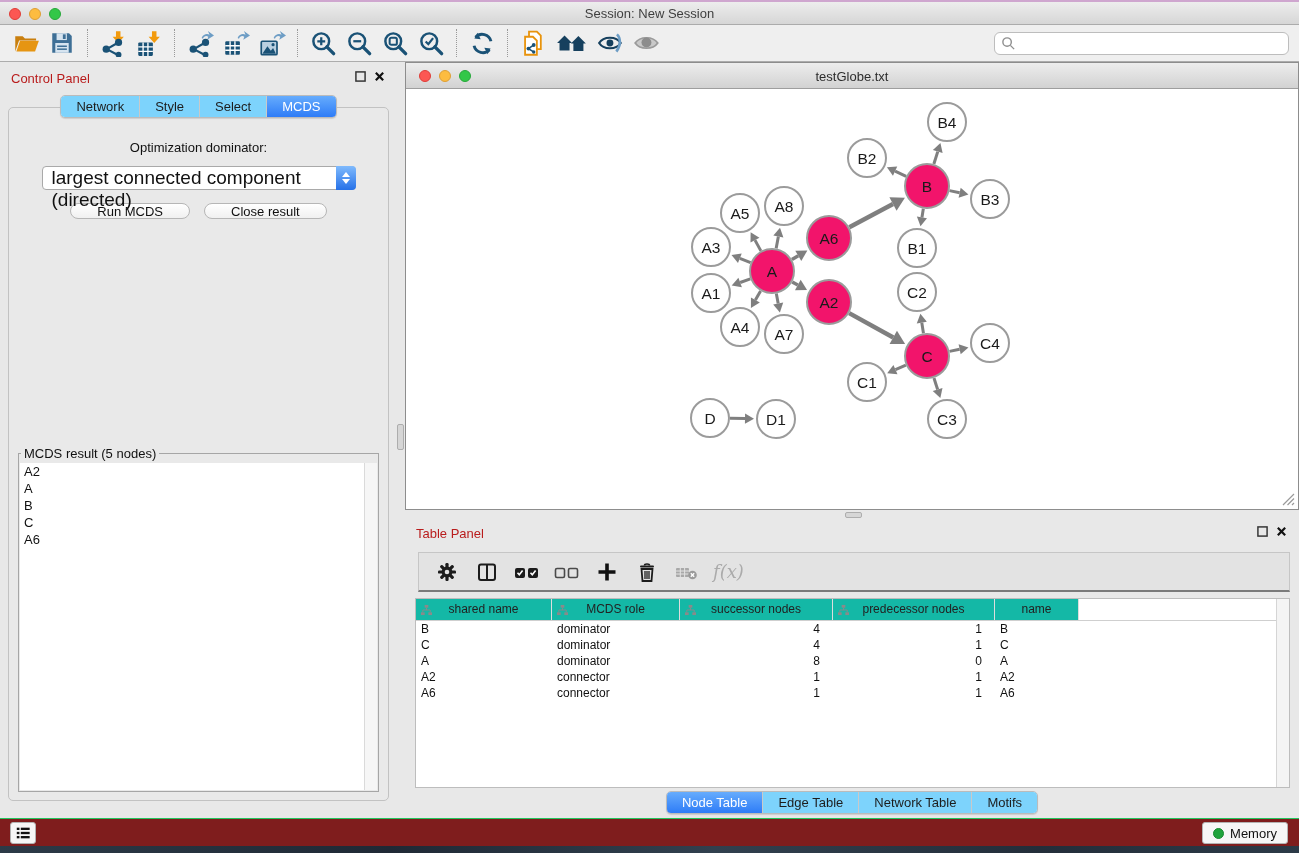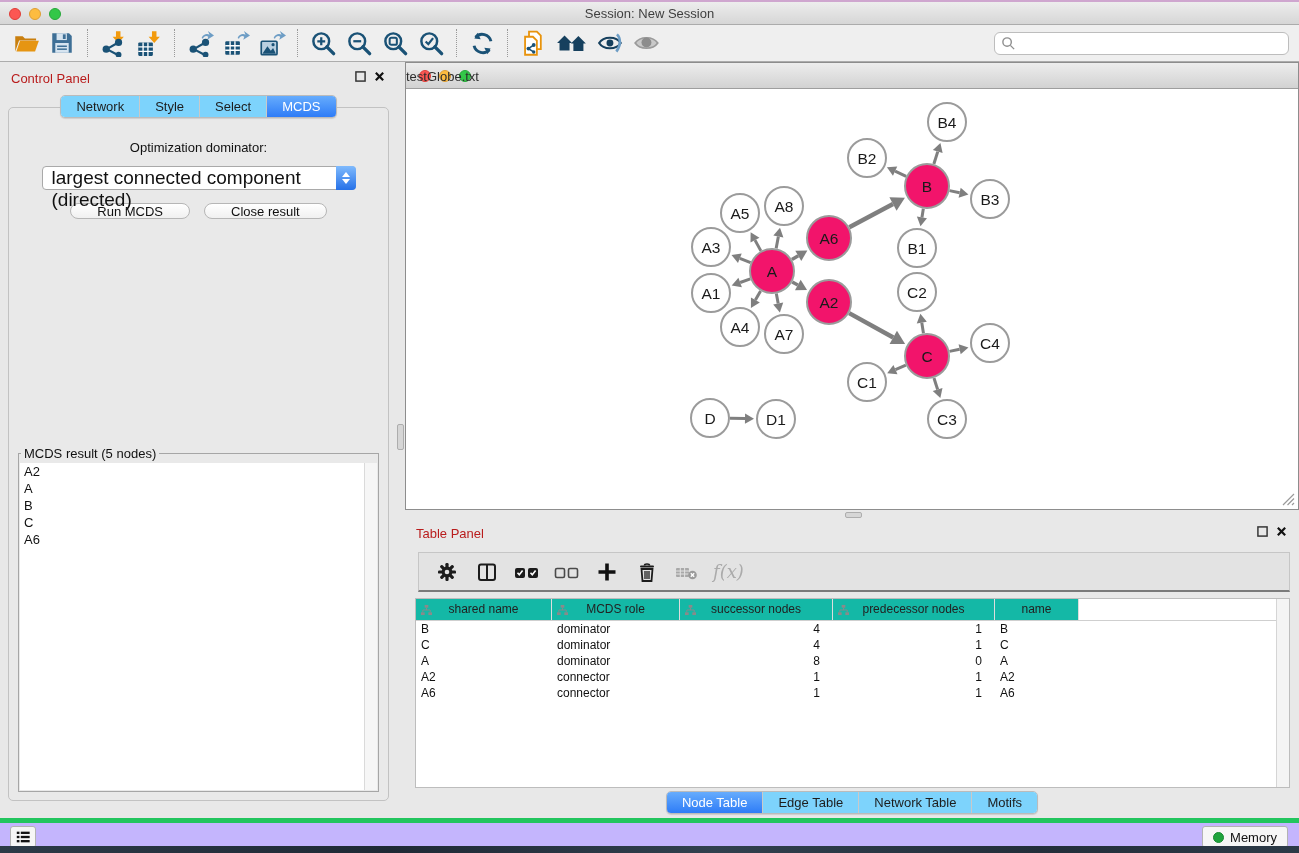--- a/index.html
+++ b/index.html
@@ -85,21 +85,21 @@
   .result-scroll { position:absolute; right:0; top:0; bottom:0; width:13px; background:#F6F6F6; border-left:1px solid #DADADA; }
   
   .vgrip { position:absolute; left:397px; top:424px; width:7px; height:26px; background:#D6D6D6; border:1px solid #ADADAD; border-radius:2px; }
   .hgrip { position:absolute; left:845px; top:512px; width:17px; height:6px; background:#D6D6D6; border:1px solid #ADADAD; border-radius:2px; }
   
   .net-window {
     position:absolute; left:405px; top:62px; width:894px; height:448px;
     background:#fff; border:1px solid #8D8D8D;
   }
   .net-titlebar { position:relative; height:26px; background:linear-gradient(#EDEDED,#D2D2D2); border-bottom:1px solid #9E9E9E; }
-  .net-titlebar .title { position:absolute; left:0; right:0; top:6px; font-size:13px; color:#2d2d2d; }
+  .net-titlebar .title { position:absolute; left:0; right:0; top:6px; text-align:center; font-size:13px; color:#2d2d2d; }
   .net-titlebar .lights { top:7px; left:13px; }
   .net-canvas { position:absolute; left:1px; right:1px; top:27px; bottom:1px; background:#fff; overflow:hidden; }
   .resize-grip { position:absolute; right:2px; bottom:2px; width:13px; height:13px; }
   
   .table-panel { position:absolute; left:405px; top:518px; width:894px; height:298px; }
   .tp-toolbar {
     position:absolute; left:13px; right:9px; top:34px; height:40px;
     background:#E3E3E3; border:1px solid #C6C6C6; border-bottom:2px solid #7A7A7A;
     display:flex; align-items:center; padding-left:10px; gap:4px;
   }
@@ -113,21 +113,21 @@
   }
   .th .hicon { position:absolute; left:5px; top:5px; }
   .tr { display:flex; height:16px; }
   .td { font-size:12px; color:#111; line-height:16px; padding:0 5px; white-space:nowrap; overflow:hidden; }
   .td.right { text-align:right; padding-right:13px; }
   .tbl-scroll { position:absolute; right:0; top:0; bottom:0; width:13px; background:#F4F4F4; border-left:1px solid #D5D5D5; }
   .tp-tabs-wrap { position:absolute; left:0; right:0; bottom:2px; text-align:center; }
   
   .statusbar {
     position:absolute; left:0; right:0; bottom:7px; height:28px;
-    background:#c4b5fd; border-top:5px solid #22c55e;
+    background:#7f1d1d; border-top:1px solid #22c55e;
   }
   .status-list-btn {
     position:absolute; left:10px; top:3px; width:26px; height:22px;
     background:#F6F6F6; border:1px solid #B3B3B3; border-radius:3px;
     display:flex; align-items:center; justify-content:center;
   }
   .memory-btn {
     position:absolute; right:11px; top:3px; height:22px;
     background:#F6F6F6; border:1px solid #B3B3B3; border-radius:3px;
     display:flex; align-items:center; gap:6px; padding:0 10px; font-size:13px; color:#111;

